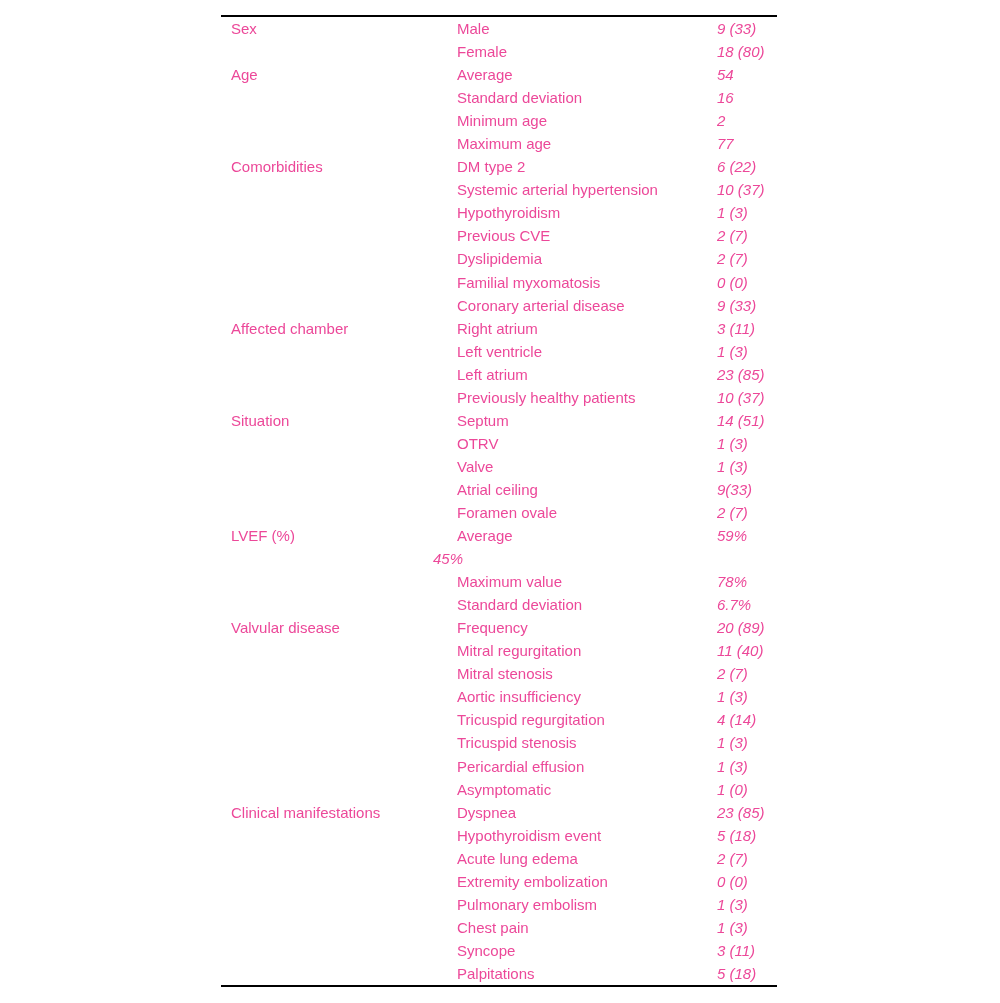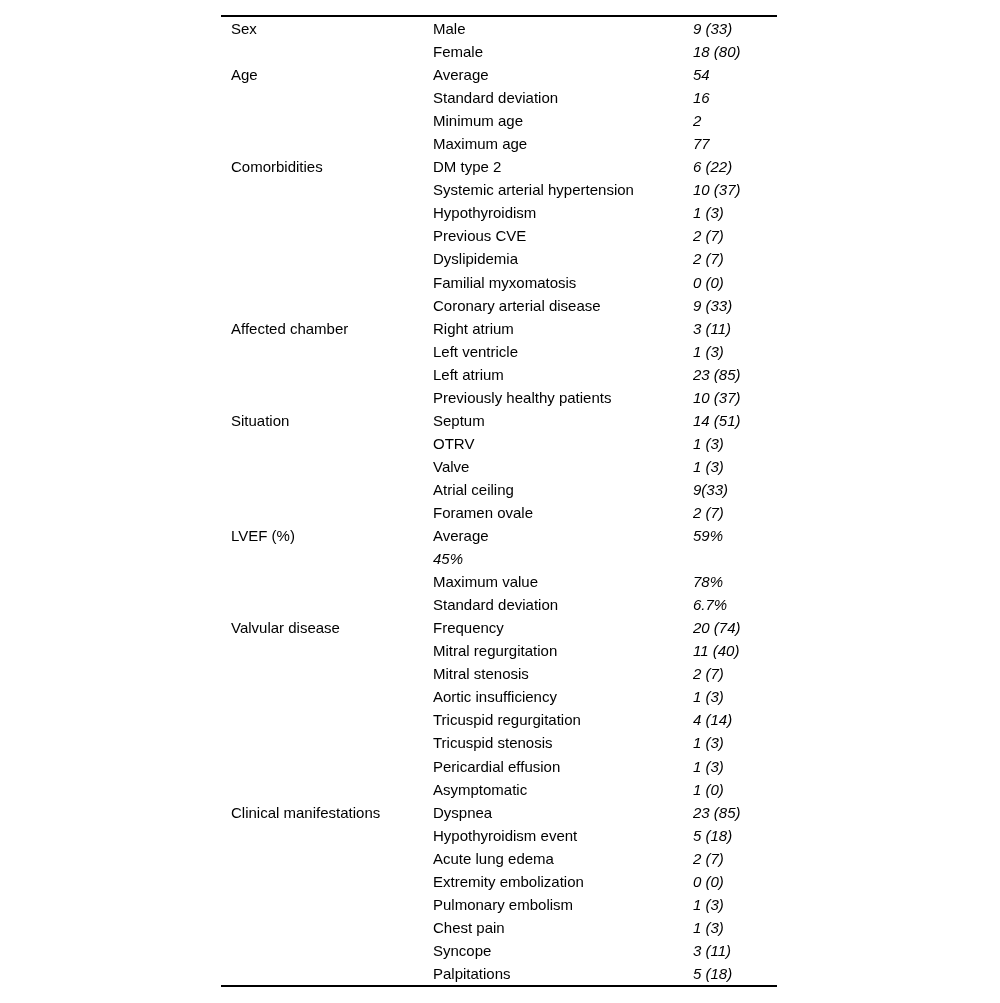--- a/index.html
+++ b/index.html
@@ -6,21 +6,21 @@
     margin: 0;
     padding: 0;
     background: #ffffff;
   }
   .page {
     position: relative;
     width: 1000px;
     height: 1003px;
     background: #ffffff;
     font-family: "Liberation Sans", sans-serif;
-    color: #000000;
+    color: #ec4899;
     overflow: hidden;
   }
   .ctable {
     position: absolute;
     left: 221px;
     top: 15px;
     width: 556px;
     border-top: 2px solid #000000;
     border-bottom: 2px solid #000000;
     box-sizing: border-box;
@@ -38,20 +38,21 @@
   }
   .cell.cat {
     width: 212px;
     padding-left: 10px;
     box-sizing: border-box;
     flex: 0 0 auto;
   }
   .cell.label {
     width: 260px;
     flex: 0 0 auto;
+    margin-left: 24px;
   }
   .cell.value {
     flex: 1 1 auto;
     font-style: italic;
   }
 </style>
 </head>
 <body>
 
 <div class="page">
@@ -181,21 +182,21 @@
         <div class="cell value">78%</div>
       </div>
       <div class="row">
         <div class="cell cat"></div>
         <div class="cell label">Standard deviation</div>
         <div class="cell value">6.7%</div>
       </div>
       <div class="row">
         <div class="cell cat">Valvular disease</div>
         <div class="cell label">Frequency</div>
-        <div class="cell value">20 (74)</div>
+        <div class="cell value">20 (89)</div>
       </div>
       <div class="row">
         <div class="cell cat"></div>
         <div class="cell label">Mitral regurgitation</div>
         <div class="cell value">11 (40)</div>
       </div>
       <div class="row">
         <div class="cell cat"></div>
         <div class="cell label">Mitral stenosis</div>
         <div class="cell value">2 (7)</div>

